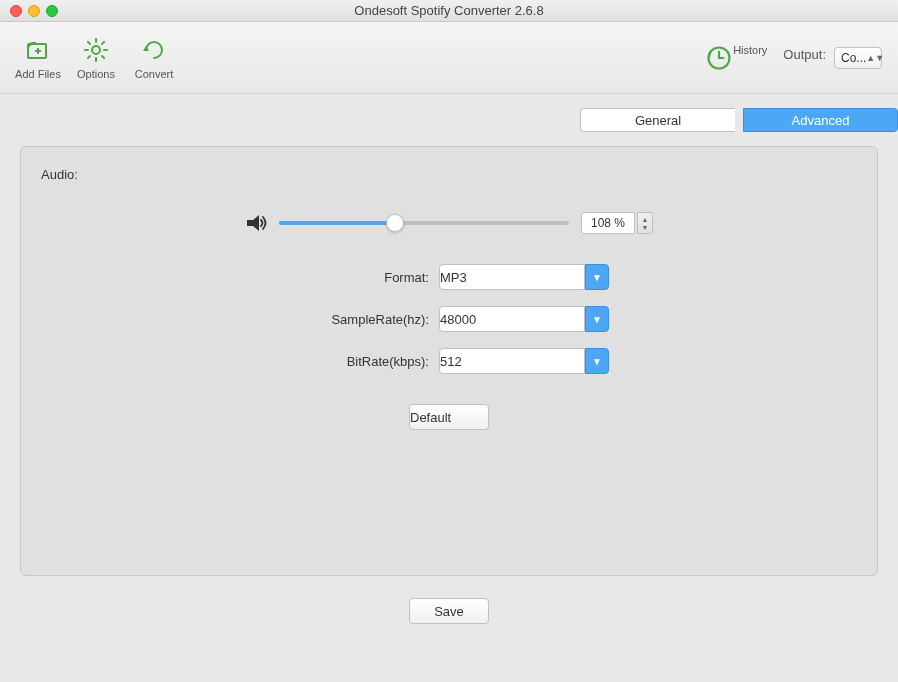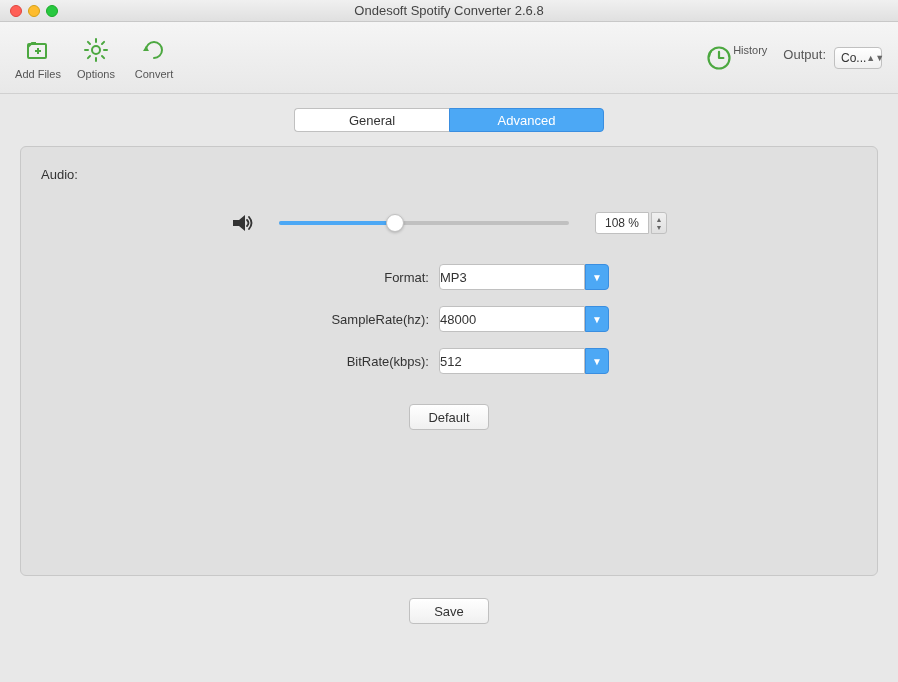--- a/index.html
+++ b/index.html
@@ -134,22 +134,22 @@
     }
 
     
     .content {
       padding: 14px 0 0 0;
     }
 
     
     .tab-bar {
       display: flex;
-      justify-content: center;
-      gap: 0;
+      justify-content: flex-end;
+      gap: 8px;
       margin-bottom: 14px;
     }
 
     .tab-btn {
       width: 155px;
       height: 24px;
       display: flex;
       align-items: center;
       justify-content: center;
       font-size: 13px;
@@ -185,21 +185,21 @@
       font-size: 13px;
       color: #333;
       margin-bottom: 16px;
     }
 
     
     .volume-row {
       display: flex;
       align-items: center;
       justify-content: center;
-      gap: 26px;
+      gap: 12px;
       margin: 30px 0 30px 0;
     }
 
     .volume-icon {
       font-size: 18px;
       color: #333;
     }
 
     .slider-container {
       position: relative;
@@ -328,21 +328,20 @@
     }
 
     .default-btn {
       width: 80px;
       height: 26px;
       background: linear-gradient(to bottom, #ffffff, #f0f0f0);
       border: 1px solid #c0c0c0;
       border-radius: 4px;
       display: flex;
       align-items: center;
-      justify-content: center;
       font-size: 13px;
       color: #333;
       cursor: pointer;
     }
 
     
     .save-btn-row {
       display: flex;
       justify-content: center;
       margin-top: 22px;

